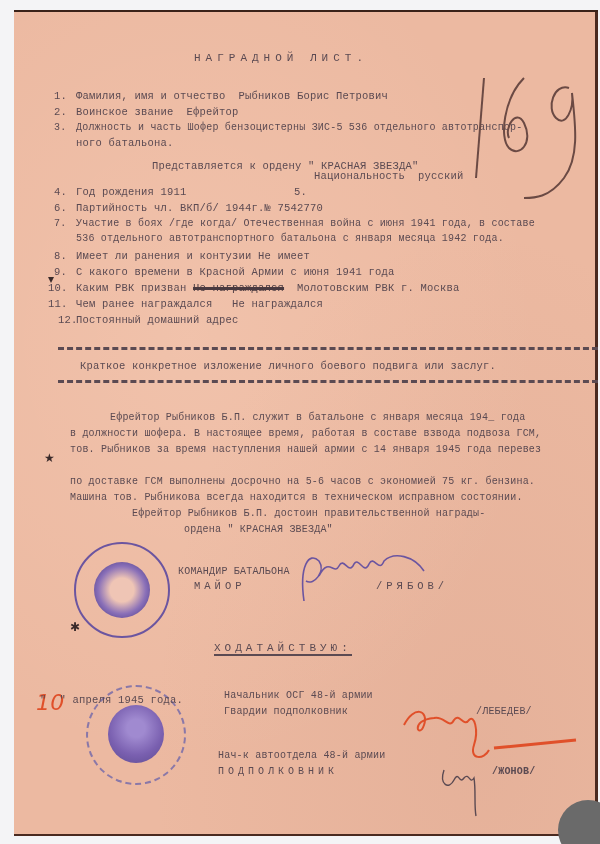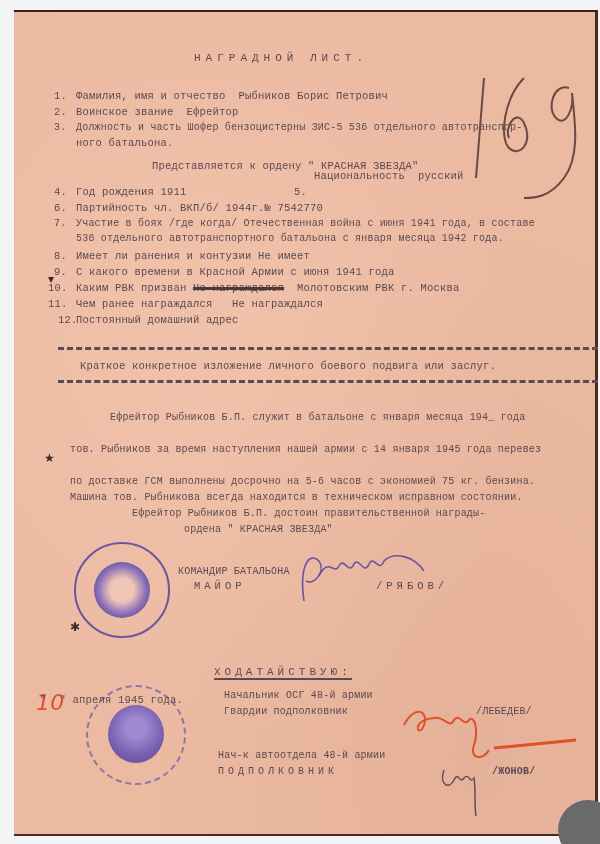--- a/index.html
+++ b/index.html
@@ -73,40 +73,41 @@
   <div class="t" style="left:34px; top:288px;">11.</div>
   <div class="t" style="left:62px; top:288px;">Чем ранее награждался   Не награждался</div>
   <div class="t" style="left:34px; top:304px;margin-left:10px;">12.</div>
   <div class="t" style="left:62px; top:304px;">Постоянный домашний адрес</div>
 
   <div class="dashes" style="top:337px;"></div>
   <div class="t" style="left:66px; top:350px;">Краткое конкретное изложение личного боевого подвига или заслуг.</div>
   <div class="dashes" style="top:370px;"></div>
 
   <div class="t" style="left:96px; top:402px; font-size:10px;">Ефрейтор Рыбников Б.П. служит в батальоне с января месяца 194_ года</div>
+  <div class="t" style="left:56px; top:418px; font-size:10px;">в должности шофера. В настоящее время, работая в составе взвода подвоза ГСМ,</div>
   <div class="t" style="left:56px; top:434px; font-size:10px;">тов. Рыбников за время наступления нашей армии с 14 января 1945 года перевез</div>
   <div class="marker" style="left:30px; top:441px; color:#3a2a2a;">★</div>
   <div class="t" style="left:56px; top:466px; font-size:10px;">по доставке ГСМ выполнены досрочно на 5-6 часов с экономией 75 кг. бензина.</div>
   <div class="t" style="left:56px; top:482px; font-size:10px;">Машина тов. Рыбникова всегда находится в техническом исправном состоянии.</div>
   <div class="t" style="left:118px; top:498px; font-size:10px;">Ефрейтор Рыбников Б.П. достоин правительственной награды-</div>
   <div class="t" style="left:170px; top:514px; font-size:10px;">ордена " КРАСНАЯ ЗВЕЗДА"</div>
 
   <div class="stamp stamp1">
     <div class="inner"></div>
   </div>
   <div class="marker" style="left:56px; top:610px;">✱</div>
 
   <div class="t" style="left:164px; top:556px; font-size:10px;">КОМАНДИР БАТАЛЬОНА</div>
   <div class="t spaced" style="left:180px; top:570px;">МАЙОР</div>
   <div class="t spaced" style="left:362px; top:570px;">/РЯБОВ/</div>
   <svg class="hand" style="left:270px; top:536px;" width="150" height="60">
     <path d="M20 55 C15 20,25 5,35 15 C42 25,30 40,22 35 M35 30 C45 10,50 30,55 20 C60 10,65 30,70 18 C75 10,80 30,85 18 C90 8,95 28,100 15 C110 5,130 10,140 25" stroke="#6b55a0" stroke-width="1.6" fill="none"></path>
   </svg>
 
-  <div class="t spaced underline" style="left:200px; top:632px; font-size:11px;margin-top:24px;">ХОДАТАЙСТВУЮ:</div>
+  <div class="t spaced underline" style="left:200px; top:632px; font-size:11px;">ХОДАТАЙСТВУЮ:</div>
 
   <div class="stamp stamp2">
     <div class="inner"></div>
   </div>
   <div class="t" style="left:22px; top:680px; color:#e0502a; font-size:22px; font-family:'DejaVu Sans', sans-serif; font-style:italic;">10</div>
   <div class="t" style="left:26px; top:684px;">"  " апреля 1945 года.</div>
 
   <div class="t" style="left:210px; top:680px; font-size:10px;">Начальник ОСГ 48-й армии</div>
   <div class="t" style="left:210px; top:696px; font-size:10px;">Гвардии подполковник</div>
   <div class="t" style="left:462px; top:696px; font-size:10px;">/ЛЕБЕДЕВ/</div>

